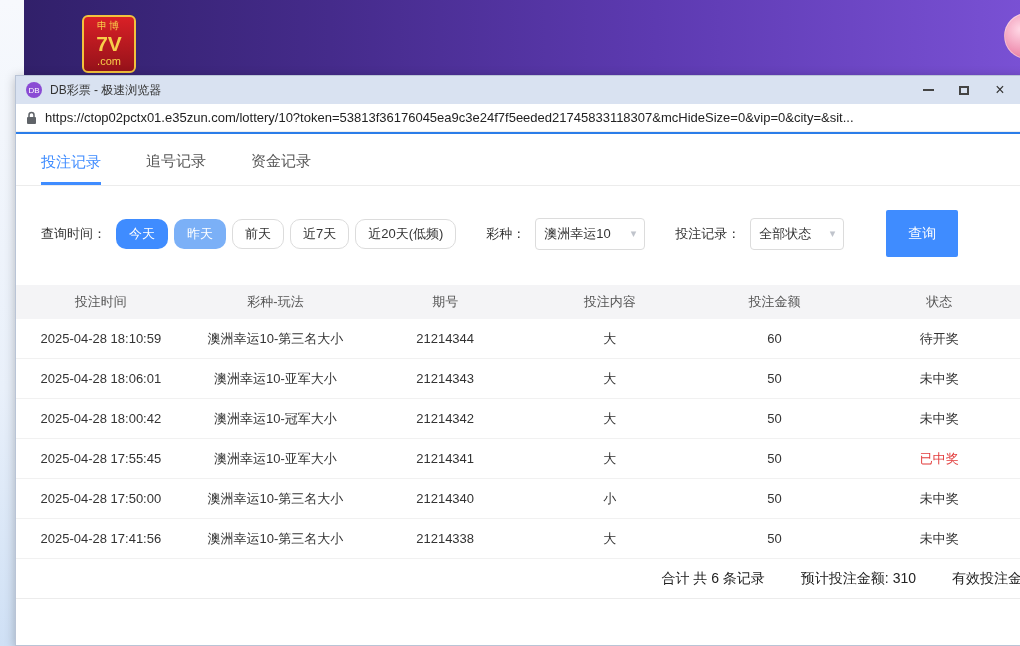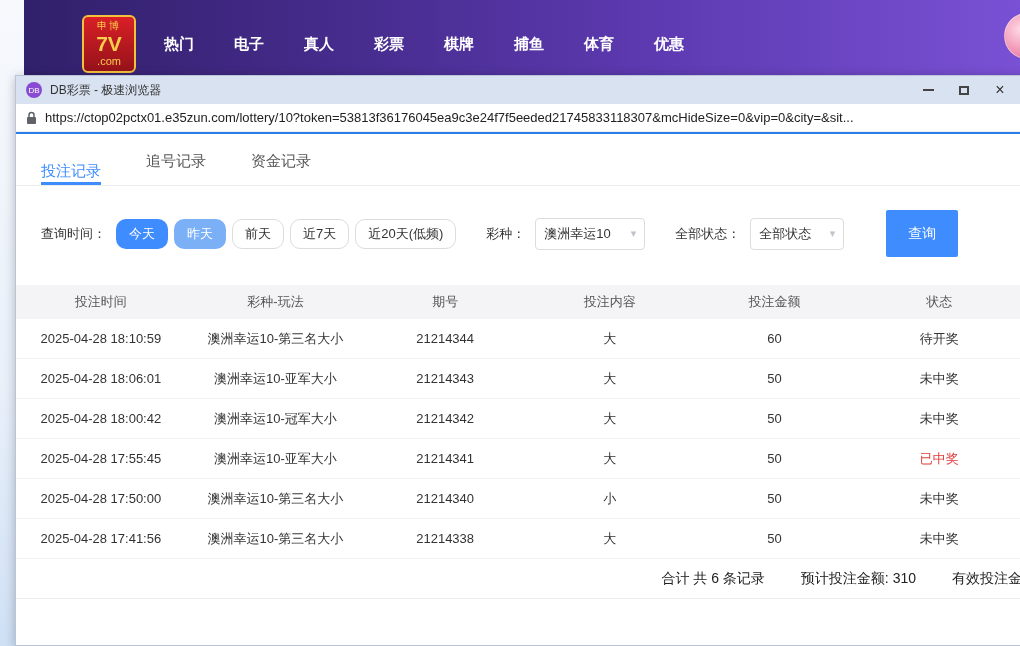--- a/index.html
+++ b/index.html
@@ -53,21 +53,21 @@
   .urlbar { height:28px; background:#fff; display:flex; align-items:center; padding:0 10px; border-bottom:1px solid #eee; flex:0 0 auto; }
   .url-text { margin-left:8px; font-size:13px; color:#222; white-space:nowrap; overflow:hidden; }
   .blue-line { height:2px; background:#2b7de9; flex:0 0 auto; }
 
   
   .content { flex:1; display:flex; flex-direction:column; overflow:hidden; background:#fff; }
 
   .tabbar { height:52px; display:flex; align-items:flex-end; padding-left:25px; gap:45px;
     border-bottom:1px solid #ececec; flex:0 0 auto; }
   .tab { font-size:15px; color:#555; padding-bottom:14px; cursor:pointer; }
-  .tab.active { color:#3f8cff; border-bottom:3px solid #3f8cff; padding-bottom:1px; }
+  .tab.active { color:#3f8cff; border-bottom:3px solid #3f8cff; padding-bottom:10px; }
 
   .filters { display:flex; align-items:center; margin:24px 0 0 25px; font-size:13px; color:#333; flex:0 0 auto; }
   .flabel { margin-right:10px; white-space:nowrap; }
   .ml30 { margin-left:30px; }
   .time-options { display:flex; gap:6px; }
   .chip { height:30px; line-height:28px; padding:0 12px; border-radius:10px; font-size:13px;
     border:1px solid transparent; cursor:pointer; font-family:inherit; white-space:nowrap; }
   .chip.primary { background:#3f8cff; color:#fff; }
   .chip.secondary { background:#7bb0f7; color:#fff; }
   .chip.plain { background:#fff; border-color:#dcdcdc; color:#333; }
@@ -93,30 +93,20 @@
 </style>
 </head>
 <body>
 
 <div class="site-nav">
   <div class="logo">
     <span class="l-top">申博</span>
     <span class="l-main">7V</span>
     <span class="l-bottom">.com</span>
   </div>
-  <div class="nav-menu">
-      <a class="nav-item">热门</a>
-      <a class="nav-item">电子</a>
-      <a class="nav-item">真人</a>
-      <a class="nav-item">彩票</a>
-      <a class="nav-item">棋牌</a>
-      <a class="nav-item">捕鱼</a>
-      <a class="nav-item">体育</a>
-      <a class="nav-item">优惠</a>
-    </div>
   <div class="avatar"></div>
 </div>
 
 <div class="window">
 
   <div class="titlebar">
     <div class="app-icon">DB</div>
     <div class="title-text">DB彩票 - 极速浏览器</div>
     <div class="controls">
       <div class="ctrl">
@@ -158,21 +148,21 @@
           <button class="chip plain">近7天</button>
           <button class="chip plain">近20天(低频)</button>
         </span>
 
       <span class="flabel ml30">彩种：</span>
       <span class="select lottery">
         <span>澳洲幸运10</span>
         <span class="caret">▾</span>
       </span>
 
-      <span class="flabel ml30">全部状态：</span>
+      <span class="flabel ml30">投注记录：</span>
       <span class="select status">
         <span>全部状态</span>
         <span class="caret">▾</span>
       </span>
 
       <button class="search-btn">查询</button>
     </div>
 
     <div class="bet-table">
       <div class="thead">

